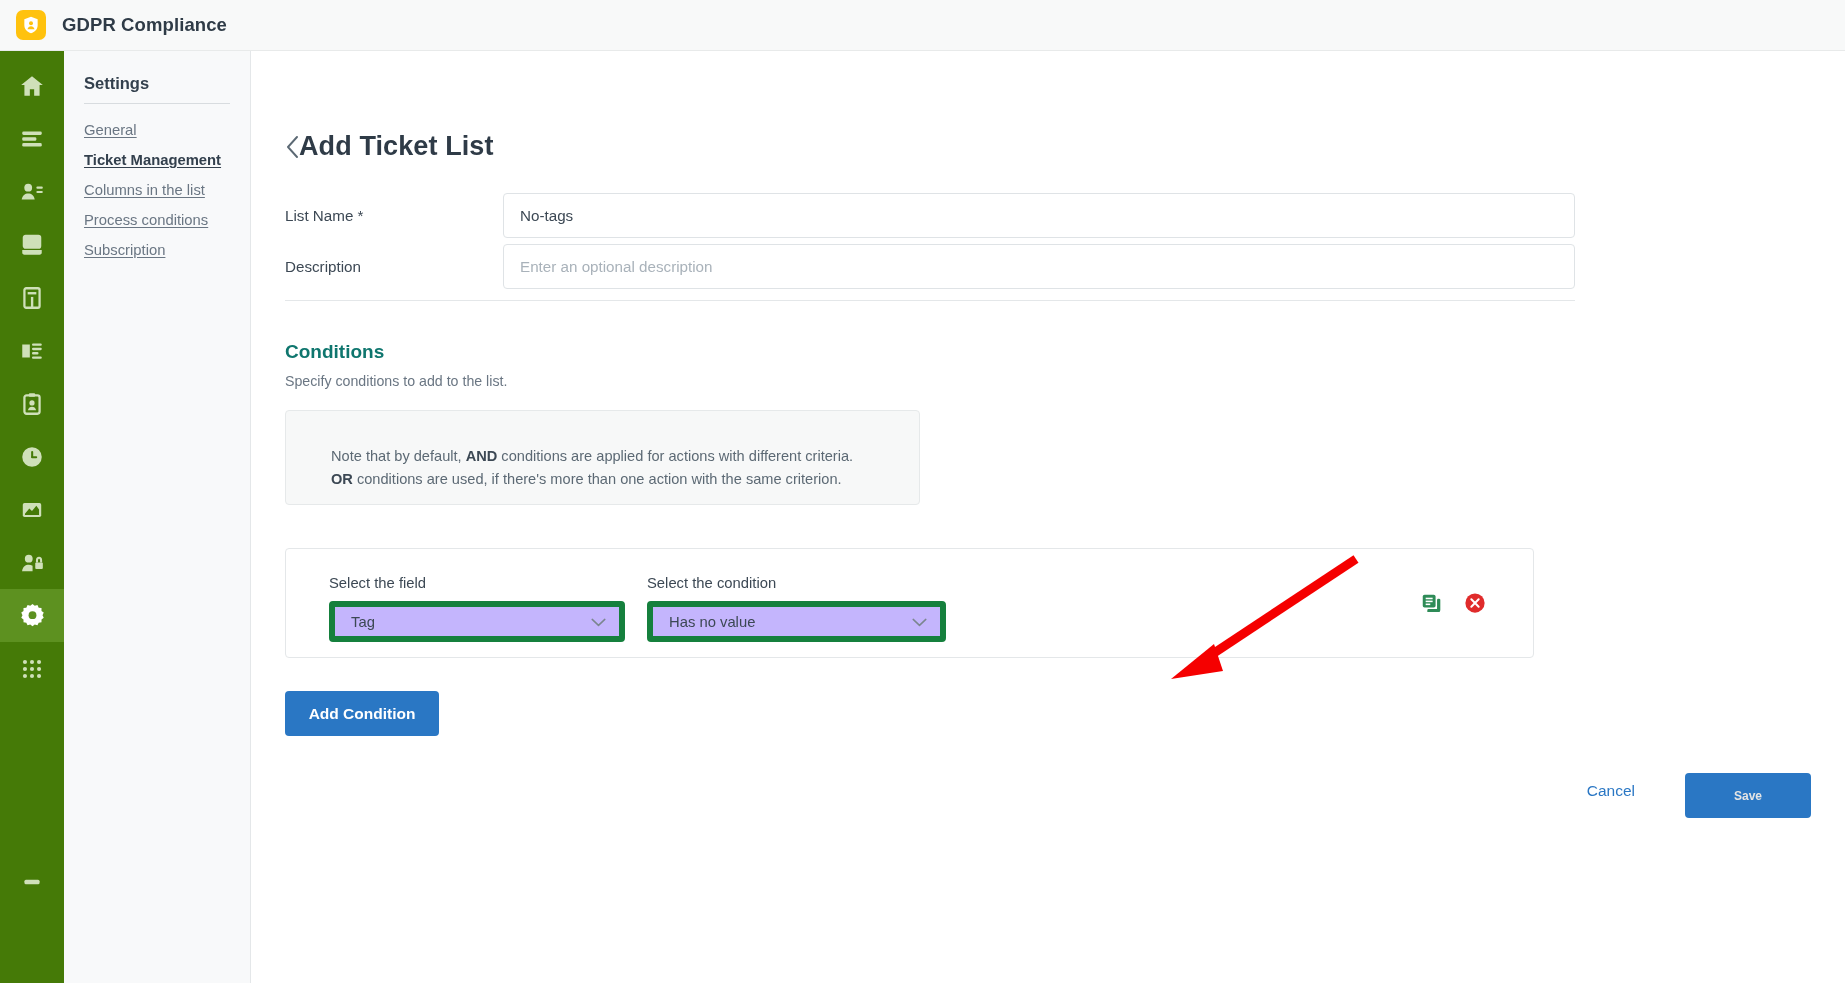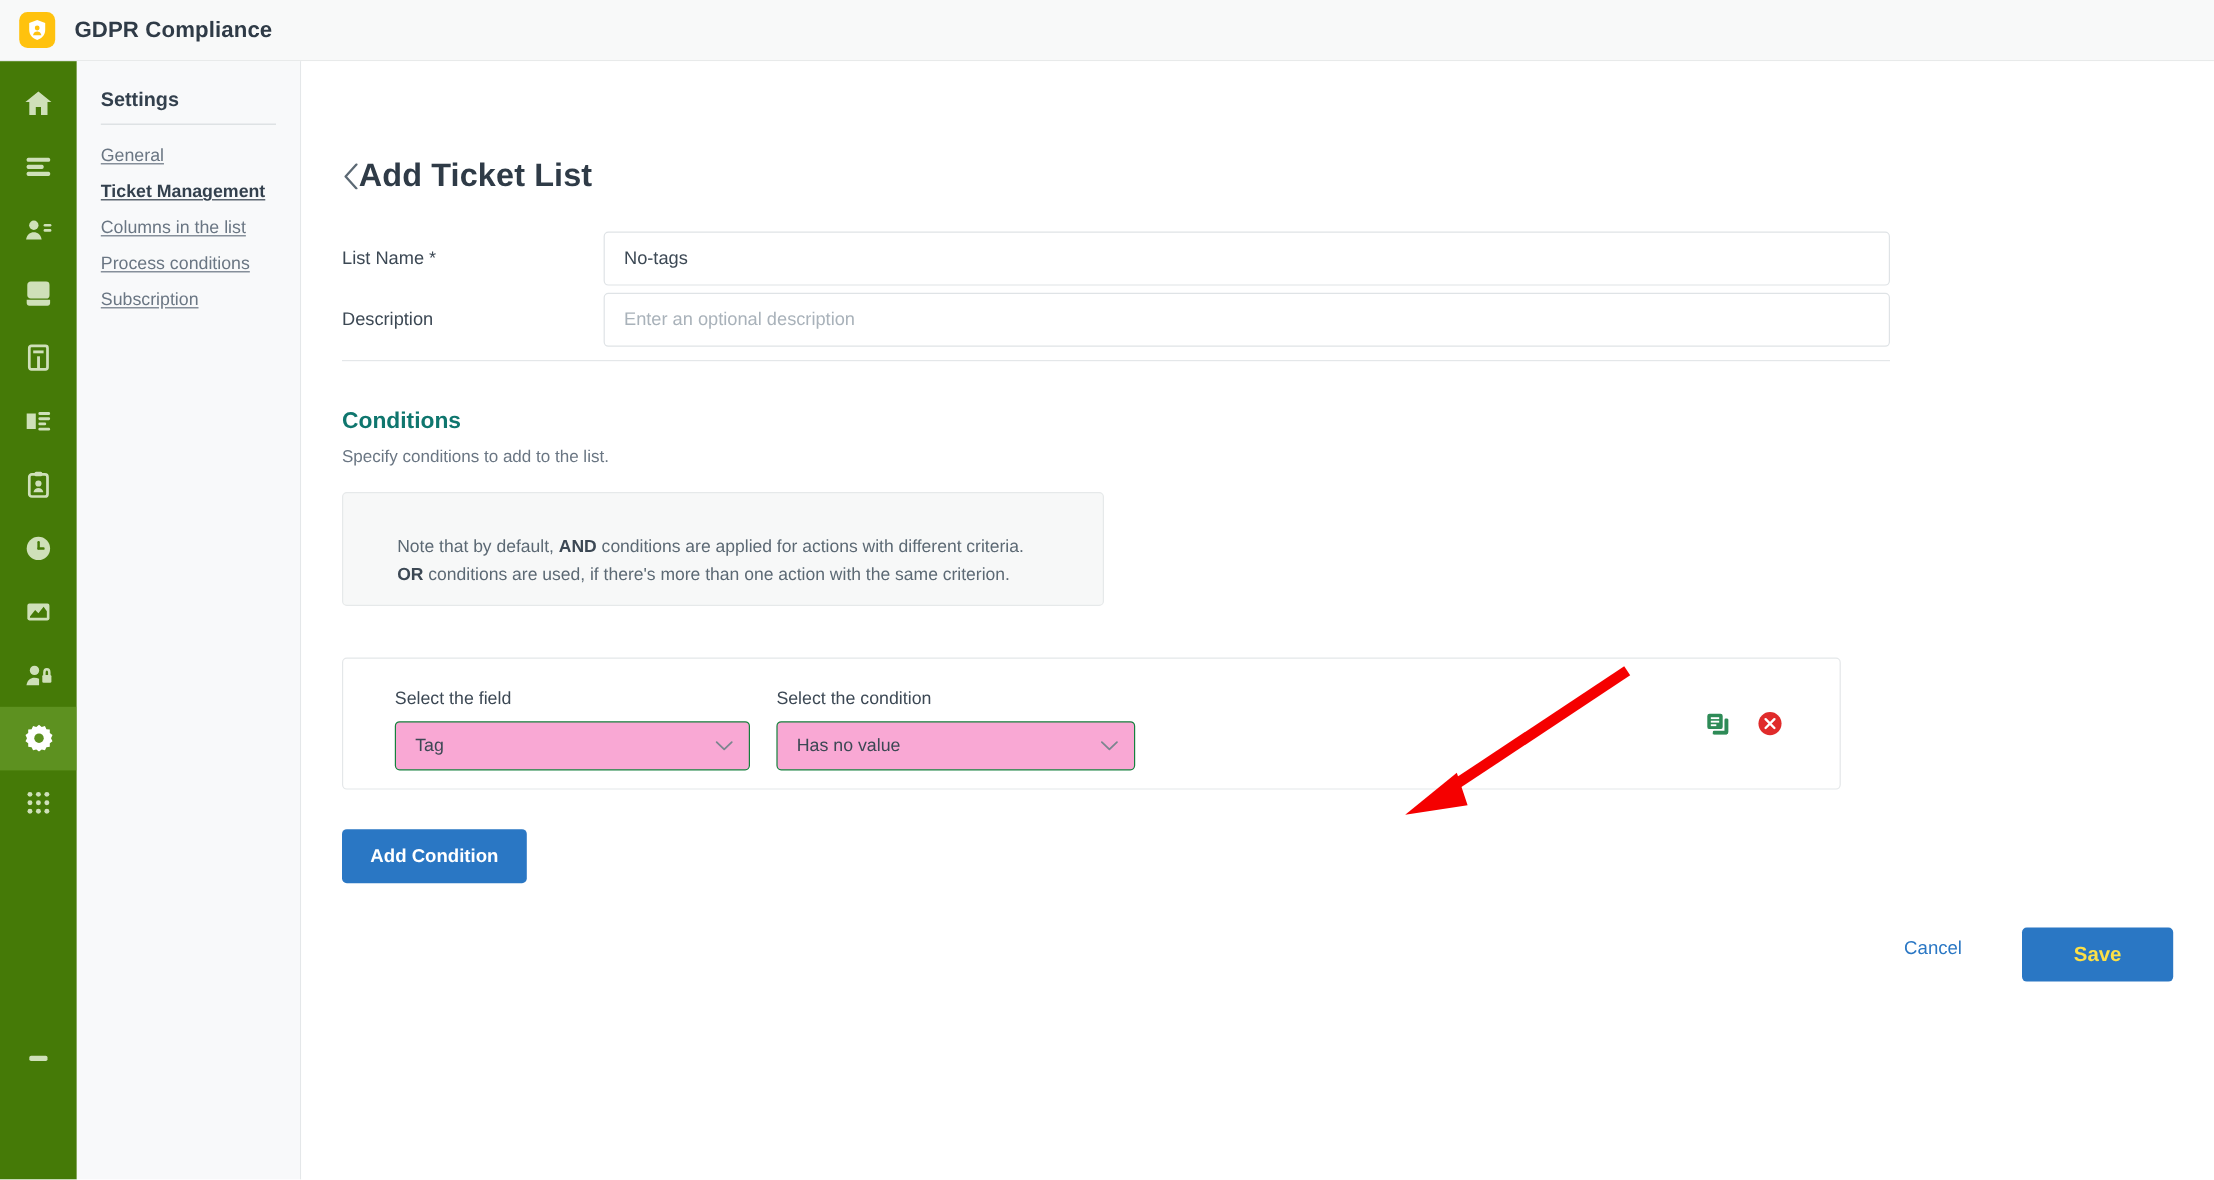--- a/index.html
+++ b/index.html
@@ -177,23 +177,23 @@
   }
   .cond-group { position: absolute; top: 26px; }
   #cond-field { left: 43px; width: 296px; }
   #cond-condition { left: 361px; width: 299px; }
   .cond-label {
     font-size: 14.8px; color: #3c4854; margin-bottom: 10px;
   }
   .select-box {
     position: relative;
     height: 41px;
-    border: 1px solid #15803d;
+    border: 6px solid #15803d;
     border-radius: 4px;
-    background: #f9a8d4;
+    background: #c4b5fd;
     display: flex; align-items: center;
     padding: 0 16px;
     cursor: pointer;
   }
   .select-value { font-size: 14.8px; color: #3c4854; }
   .select-caret {
     position: absolute; right: 13px; top: 50%;
     transform: translateY(-50%);
   }
 
@@ -217,23 +217,23 @@
   .cancel-link {
     position: absolute; right: 210px; top: 731px;
     font-size: 15.5px; color: #2a77c4;
     cursor: pointer;
   }
   .save-btn {
     position: absolute; right: 34px; top: 722px;
     width: 126px; height: 45px;
     background: #2a77c4;
     border: none; border-radius: 4px;
-    color: #fde047;
+    color: #e5e5e5;
     font-family: "Liberation Sans", sans-serif;
-    font-size: 17px; font-weight: 700;
+    font-size: 12px; font-weight: 700;
     cursor: pointer;
   }
 
   
   .annot-arrow {
     position: absolute; left: 900px; top: 500px;
     width: 230px; height: 140px;
     pointer-events: none;
   }
 </style>

